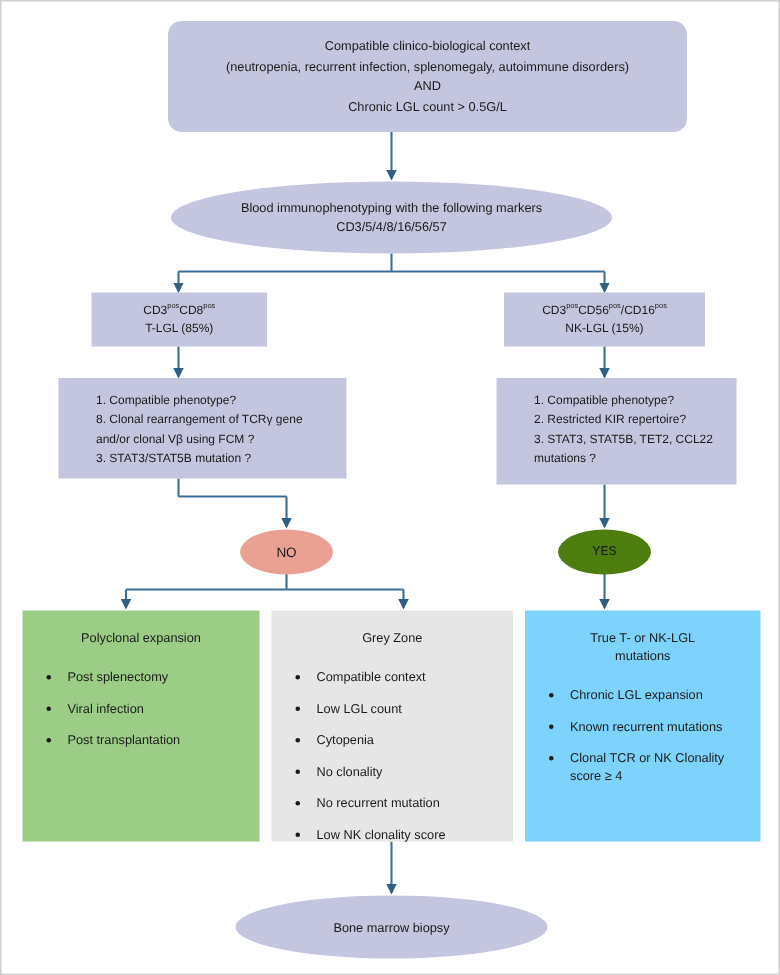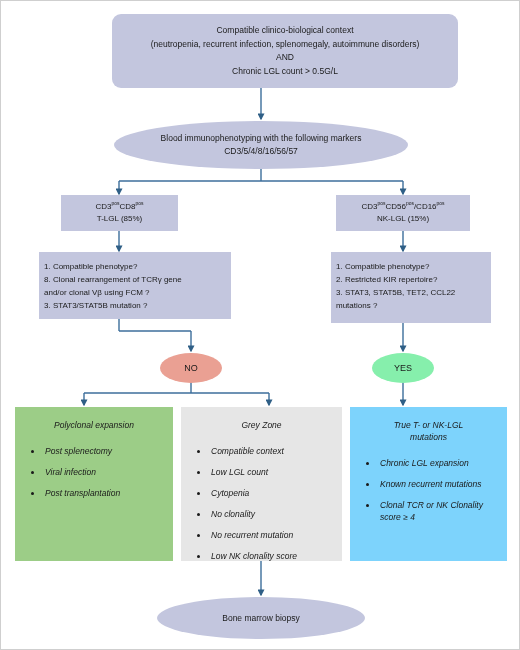--- a/index.html
+++ b/index.html
@@ -51,21 +51,21 @@
     line-height: 12.5px;
     display: flex;
     flex-direction: column;
     align-items: center;
     justify-content: center;
   }
   .lav-list {
     background: #c3c6de;
     font-size: 8px;
     line-height: 13px;
-    padding: 8px 5px;
+    padding: 8px 25px;
   }
   .lav-list div { white-space: nowrap; }
 
   
   .ellipse {
     border-radius: 50%;
     display: flex;
     align-items: center;
     justify-content: center;
     text-align: center;
@@ -73,30 +73,30 @@
   .ell-lav {
     background: #c3c6de;
     font-size: 8.5px;
     line-height: 13px;
   }
   .ell-no {
     background: #eaa093;
     font-size: 9px;
   }
   .ell-yes {
-    background: #86efac;
+    background: #4d7c0f;
     font-size: 9px;
+    font-family: Liberation Mono, monospace;
   }
 
   
   .outcome {
     font-size: 8.5px;
     padding: 12px 10px 10px 10px;
     box-sizing: border-box;
-    font-style: italic;
   }
   .outcome .title {
     text-align: center;
     line-height: 12px;
     margin-bottom: 14px;
   }
   .outcome ul {
     margin: 0;
     padding-left: 18px;
     list-style: disc;

